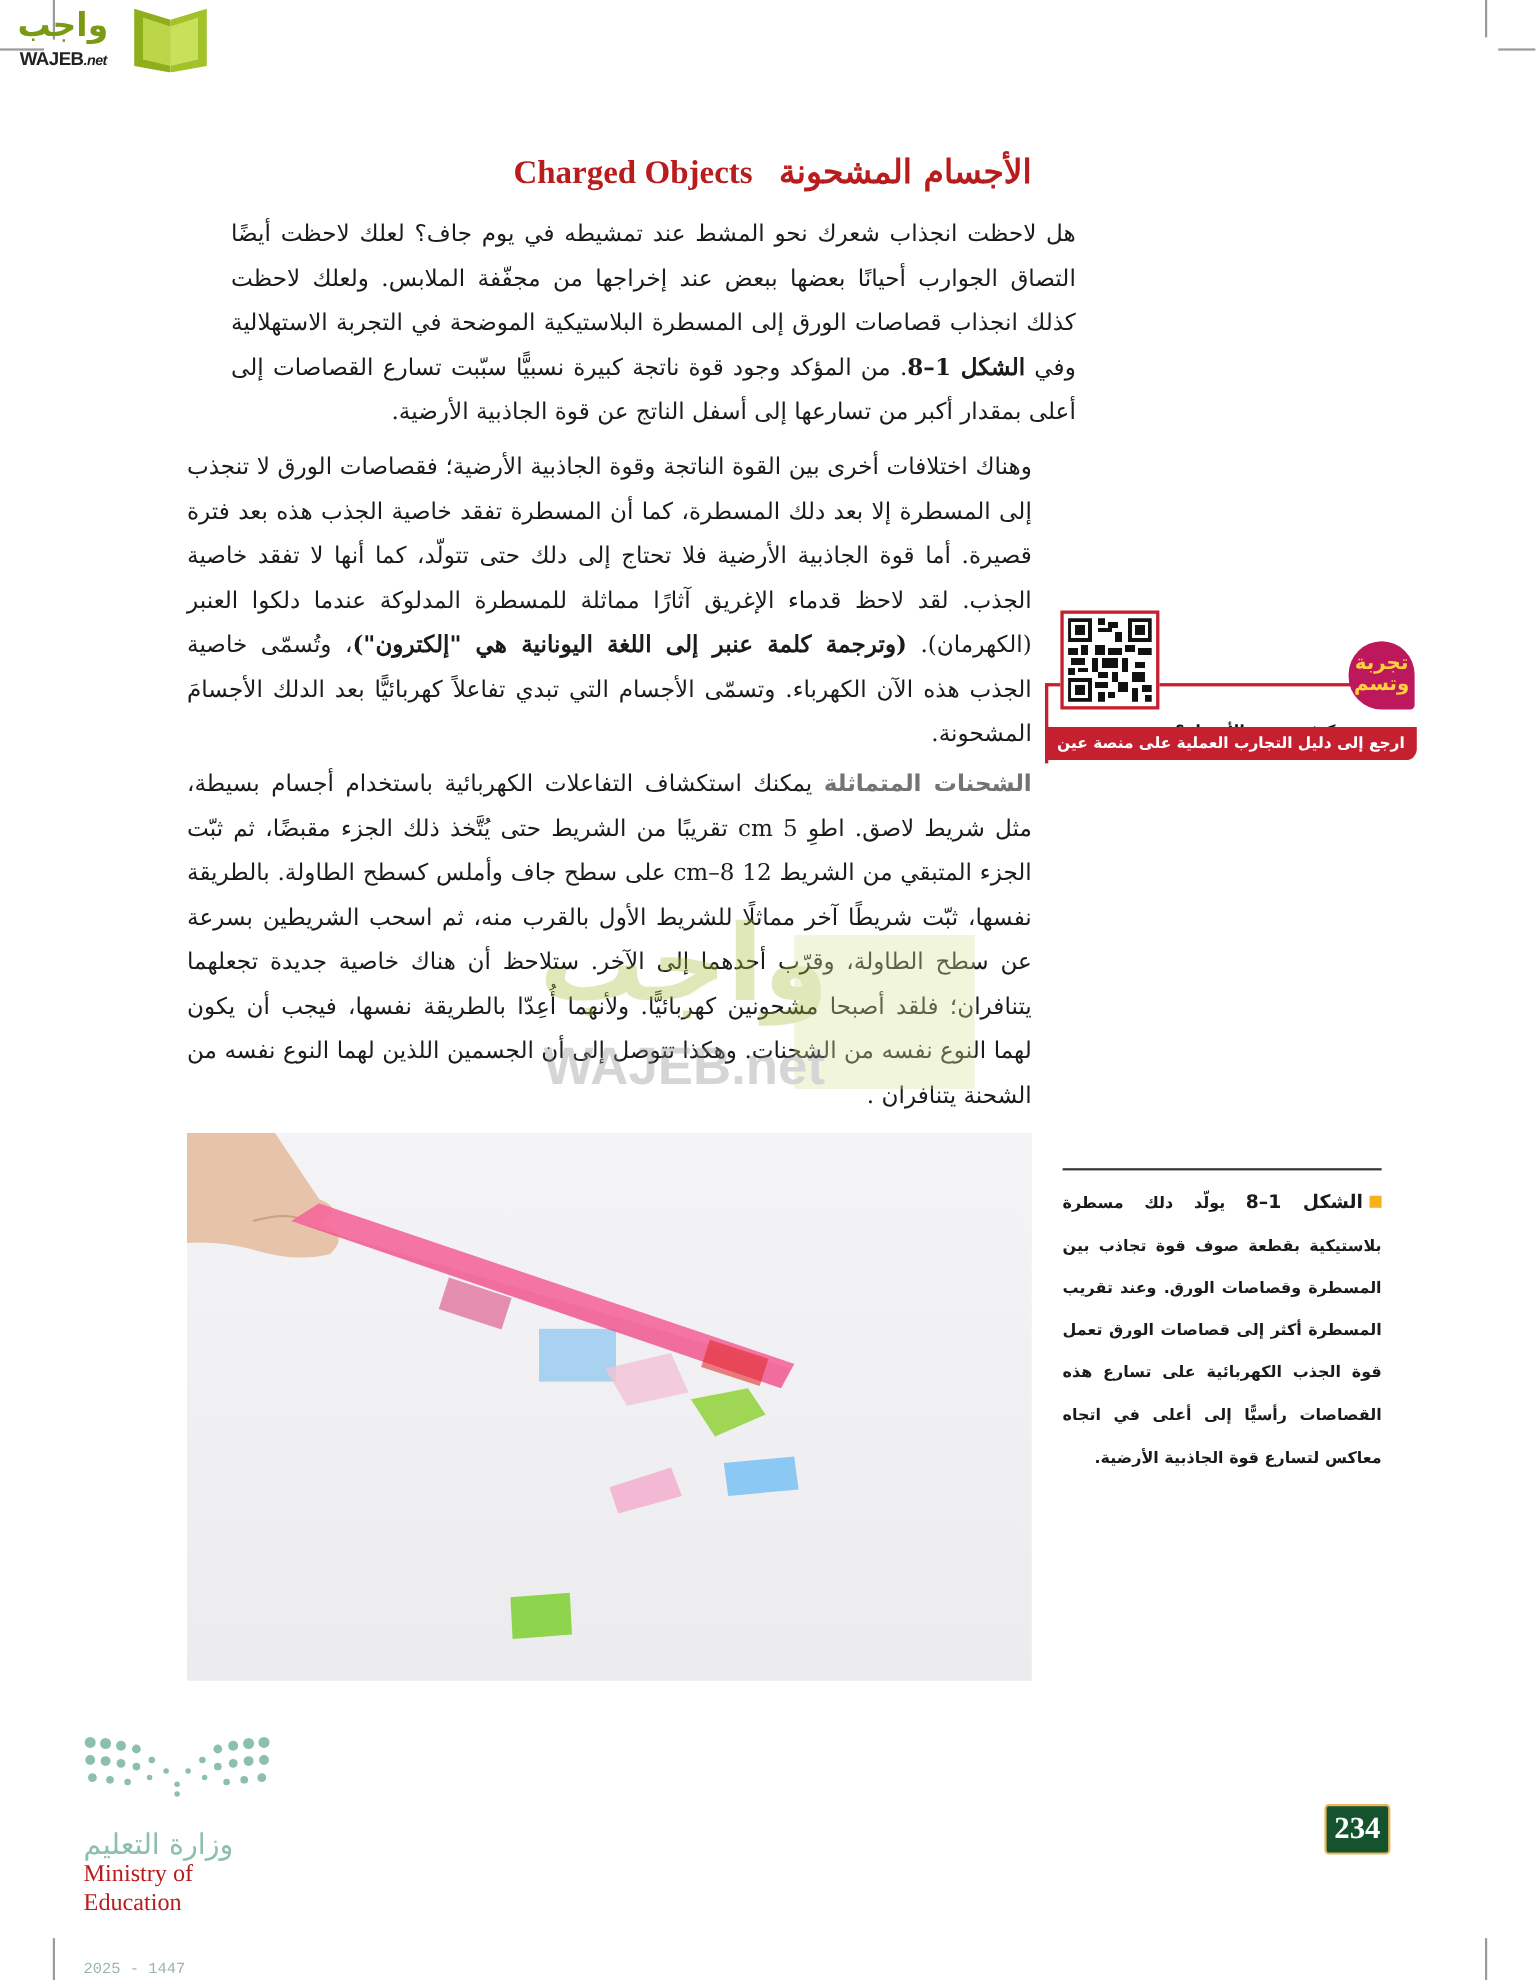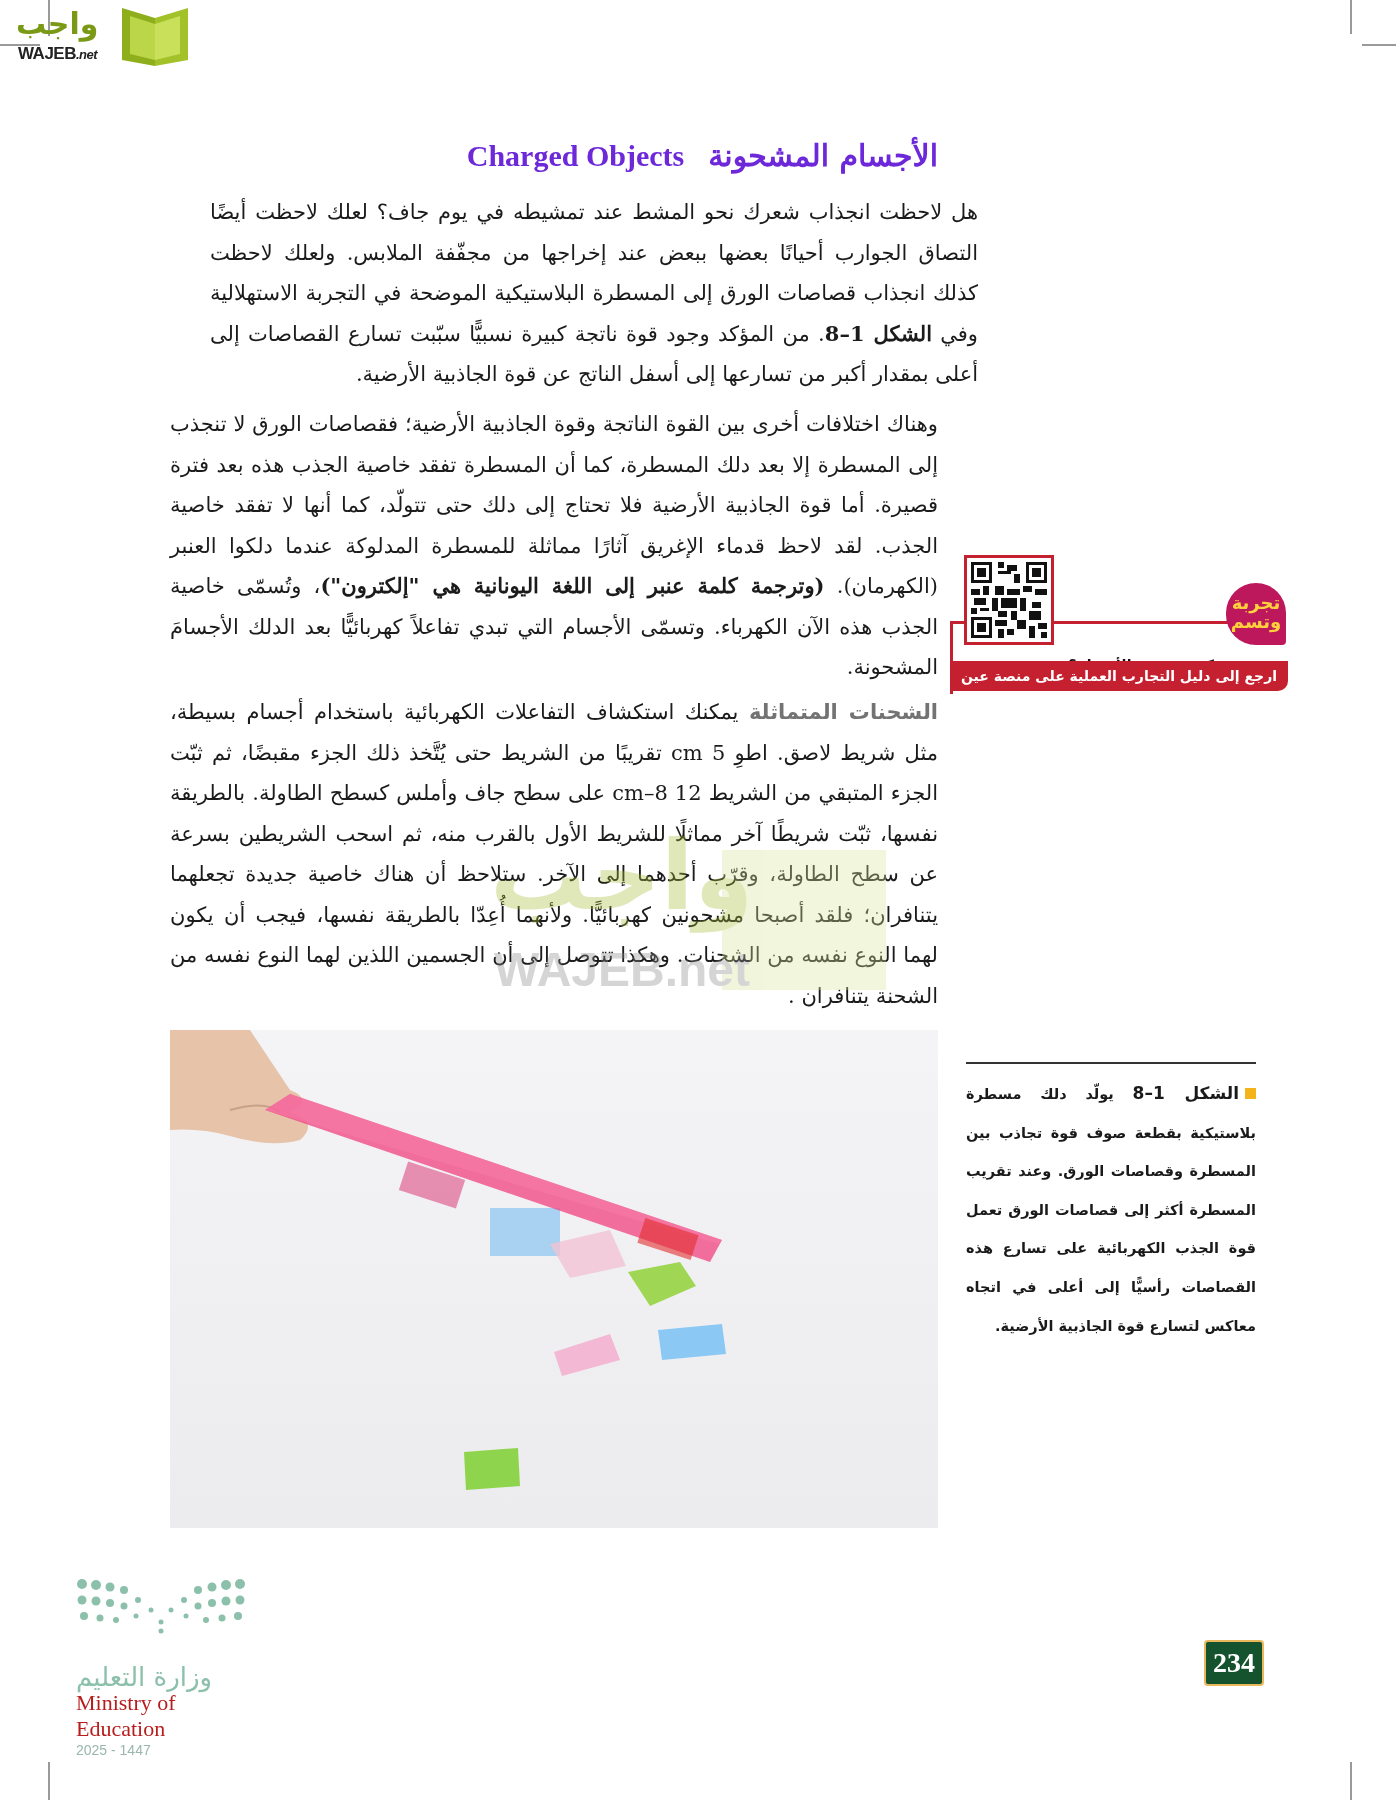--- a/index.html
+++ b/index.html
@@ -9,21 +9,21 @@
   
   .logo { position:absolute; left:8px; top:4px; width:186px; height:62px; }
   .logo .ar { position:absolute; left:8px; top:2px; font-family:"DejaVu Sans", sans-serif; font-weight:bold;
               font-size:30px; color:#7a9a16; direction:rtl; }
   .logo .en { position:absolute; left:10px; top:40px; font-family:"Liberation Sans", sans-serif; font-weight:bold;
               font-size:17px; color:#222; letter-spacing:-0.5px; }
   .logo .en small { font-size:13px;font-style:italic; }
   .logo svg { position:absolute; left:108px; top:0; }
   
   .heading { position:absolute; right:458px; top:138px; direction:rtl; white-space:nowrap;
-             font-size:30px; font-weight:bold; color:#6d28d9; }
+             font-size:30px; font-weight:bold; color:#b91c1c; }
   .heading .en { font-family:"Liberation Serif", serif; margin-right:24px; }
   
   .textcol { position:absolute; left:170px; width:768px; direction:rtl; text-align:justify;
              font-family:"DejaVu Serif", serif; font-size:21px; line-height:40.5px; color:#1b1b1b; }
   .textcol p { margin:0; }
   .p1 { top:192px;margin-left:40px; }
   .p2 { top:404px; }
   .p3 { top:692px; }
   .p3 .lead { color:#737373; font-weight:bold; font-family:"DejaVu Sans", sans-serif; }
   b.fig { font-weight:bold; }
@@ -51,21 +51,21 @@
   .caption .lbl { font-size:17px; }
   
   .wm { position:absolute; left:490px; top:840px; width:400px; height:160px; pointer-events:none; opacity:0.35; }
   .wm .book { position:absolute; left:232px; top:10px; width:164px; height:140px; background:#d8e49a; }
   .wm .ar { position:absolute; left:0; top:-20px; font-family:"DejaVu Sans", sans-serif; font-weight:bold; font-size:96px; color:#a9bd3a; direction:rtl; }
   .wm .en { position:absolute; left:4px; top:102px; font-family:"Liberation Sans", sans-serif; font-weight:bold; font-size:48px; color:#8a8a8a; }
   
   .moe { position:absolute; left:76px; top:1578px; width:180px; }
   .moe .ar { font-family:"DejaVu Sans", sans-serif; font-size:26px; color:#8cc0ab; direction:rtl; text-align:left; margin-top:24px; }
   .moe .en { font-family:Liberation Serif, serif; font-size:22px; color:#b91c1c; margin-top:-2px; }
-  .moe .yr { font-family:Liberation Sans, sans-serif; font-size:14px; color:#9bb6ab; }
+  .moe .yr { font-family:Liberation Mono, monospace; font-size:14px; color:#9bb6ab;margin-top:41px; }
   
   .pagenum { position:absolute; left:1204px; top:1640px; width:56px; height:42px; background:#14532d;
              border:2px solid #e8b85a; border-radius:4px; color:#fff; font-family:"Liberation Serif", serif;
              font-weight:bold; font-size:28px; line-height:42px; text-align:center; }
 </style>
 </head>
 <body>
 
 <div class="crop" style="left:48px;top:0;width:2px;height:36px;"></div>
 <div class="crop" style="left:0;top:44px;width:40px;height:2px;"></div>

